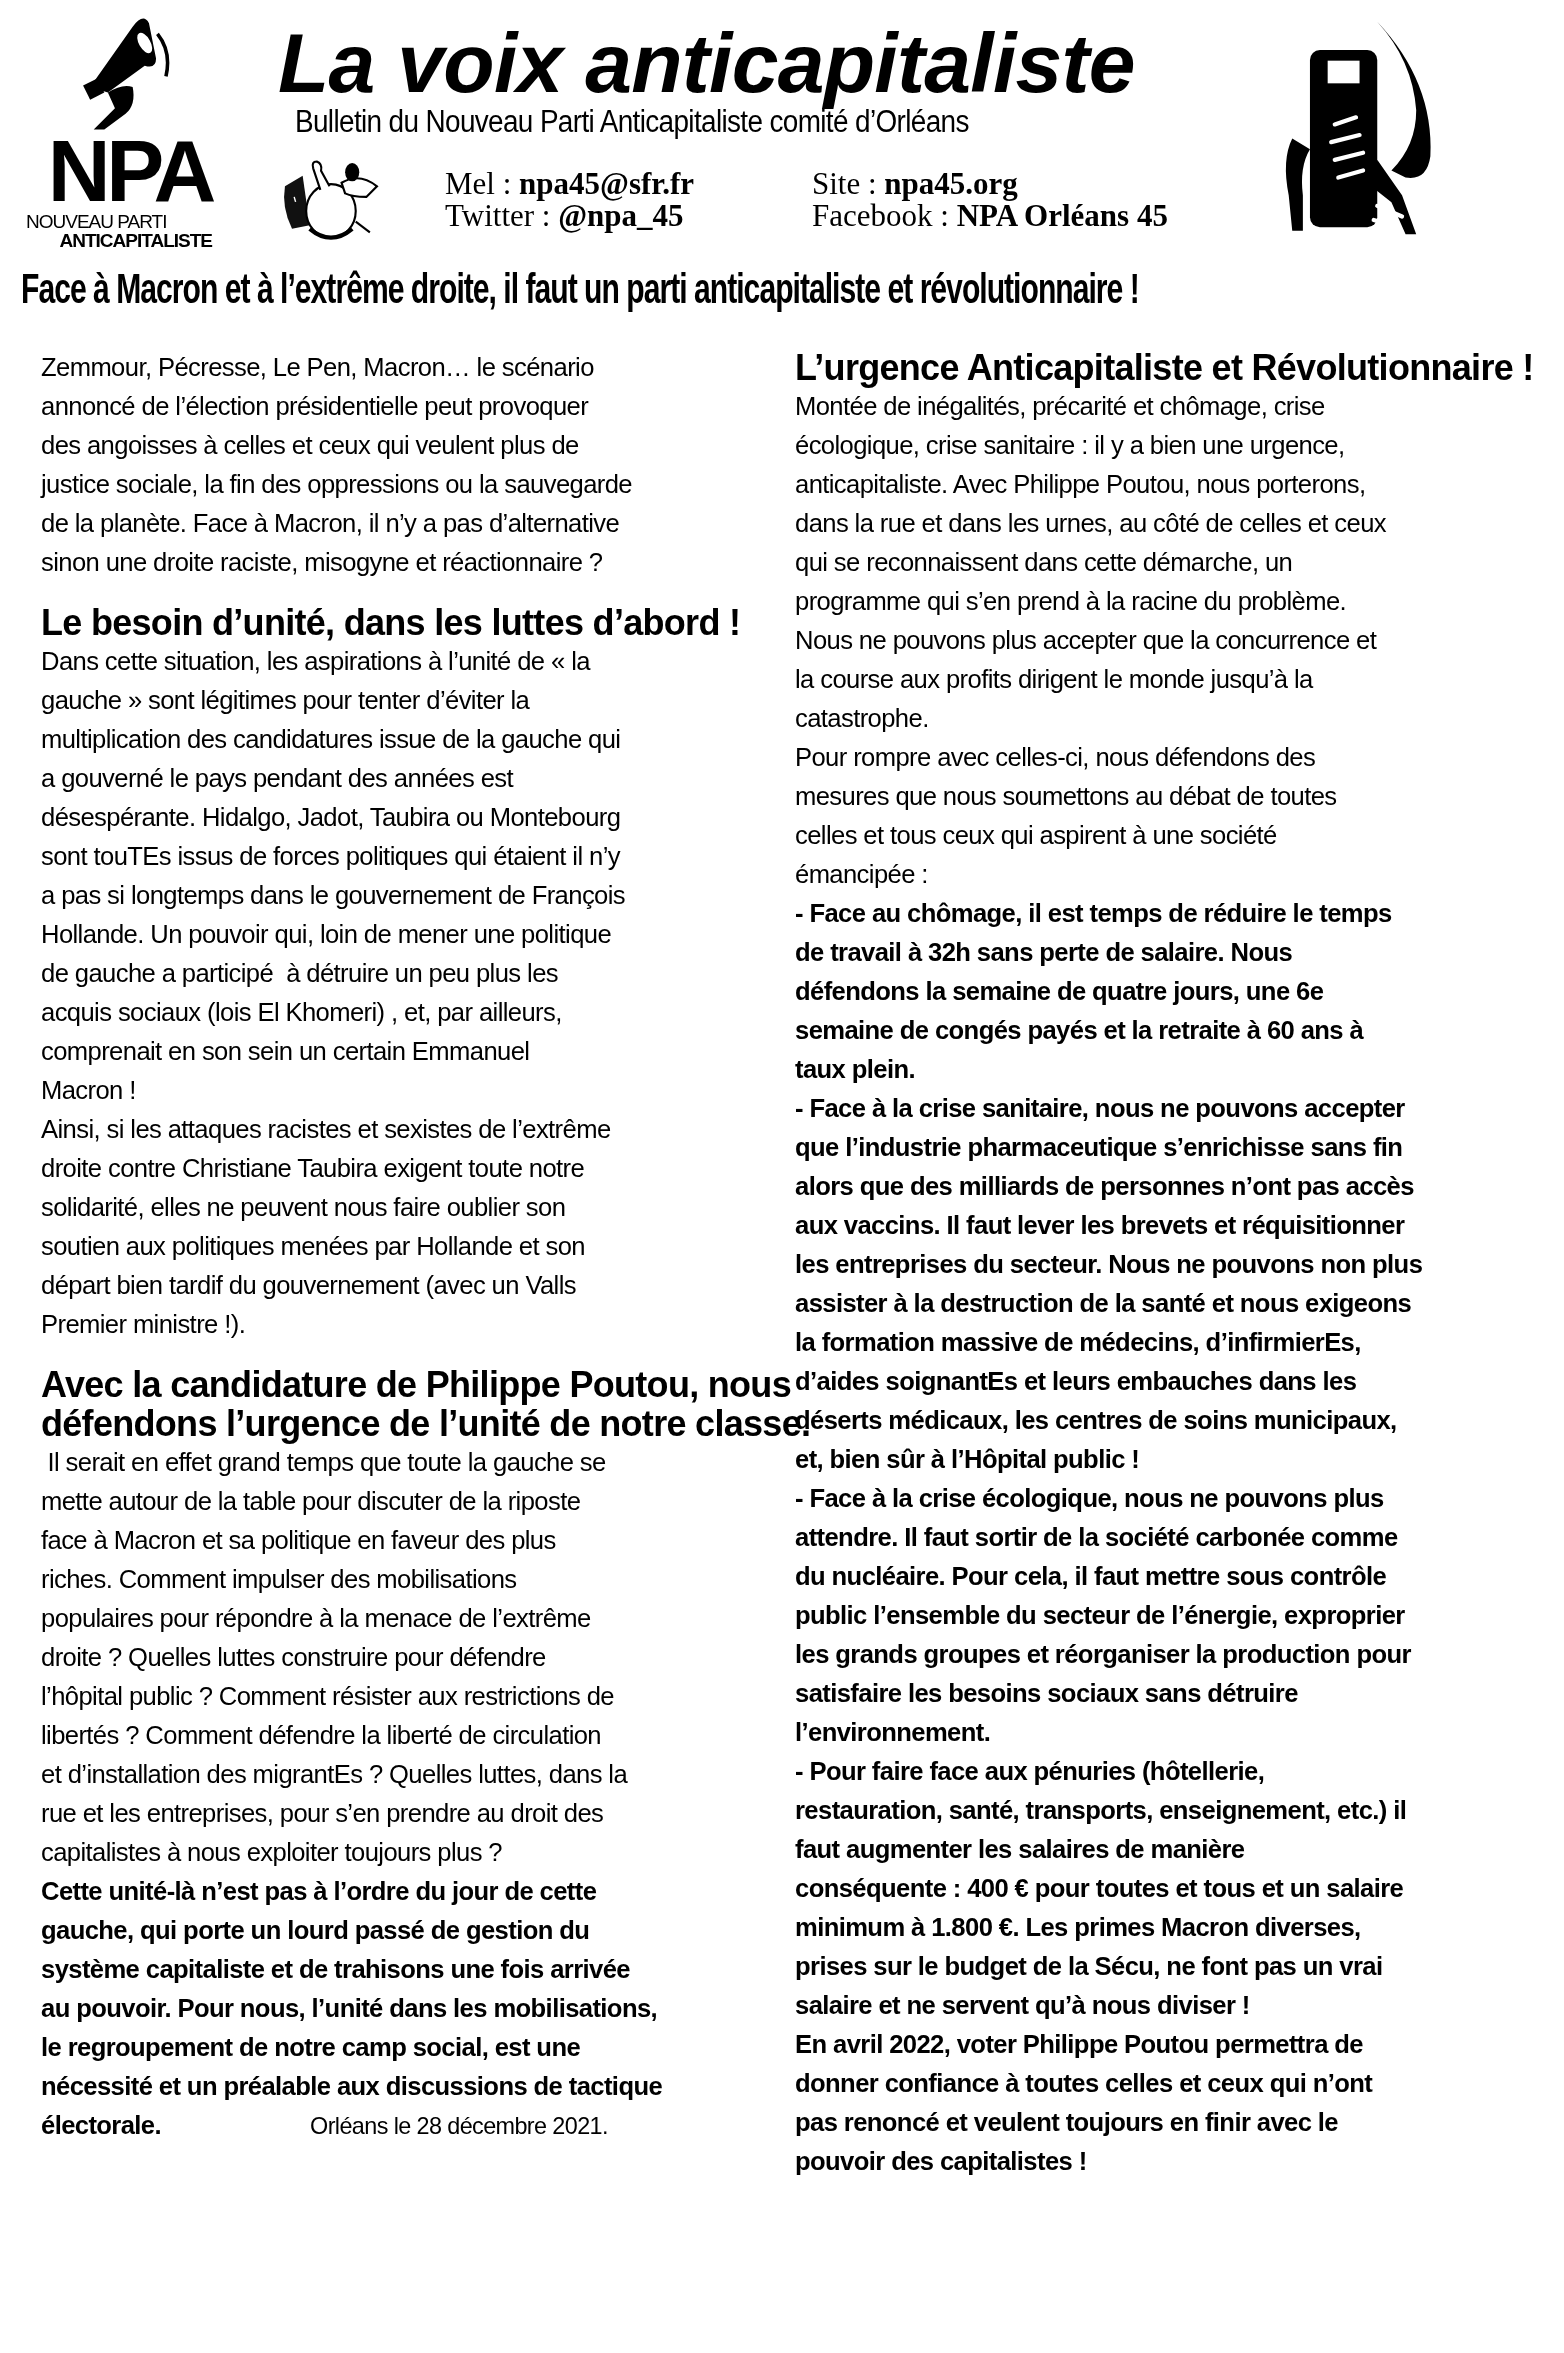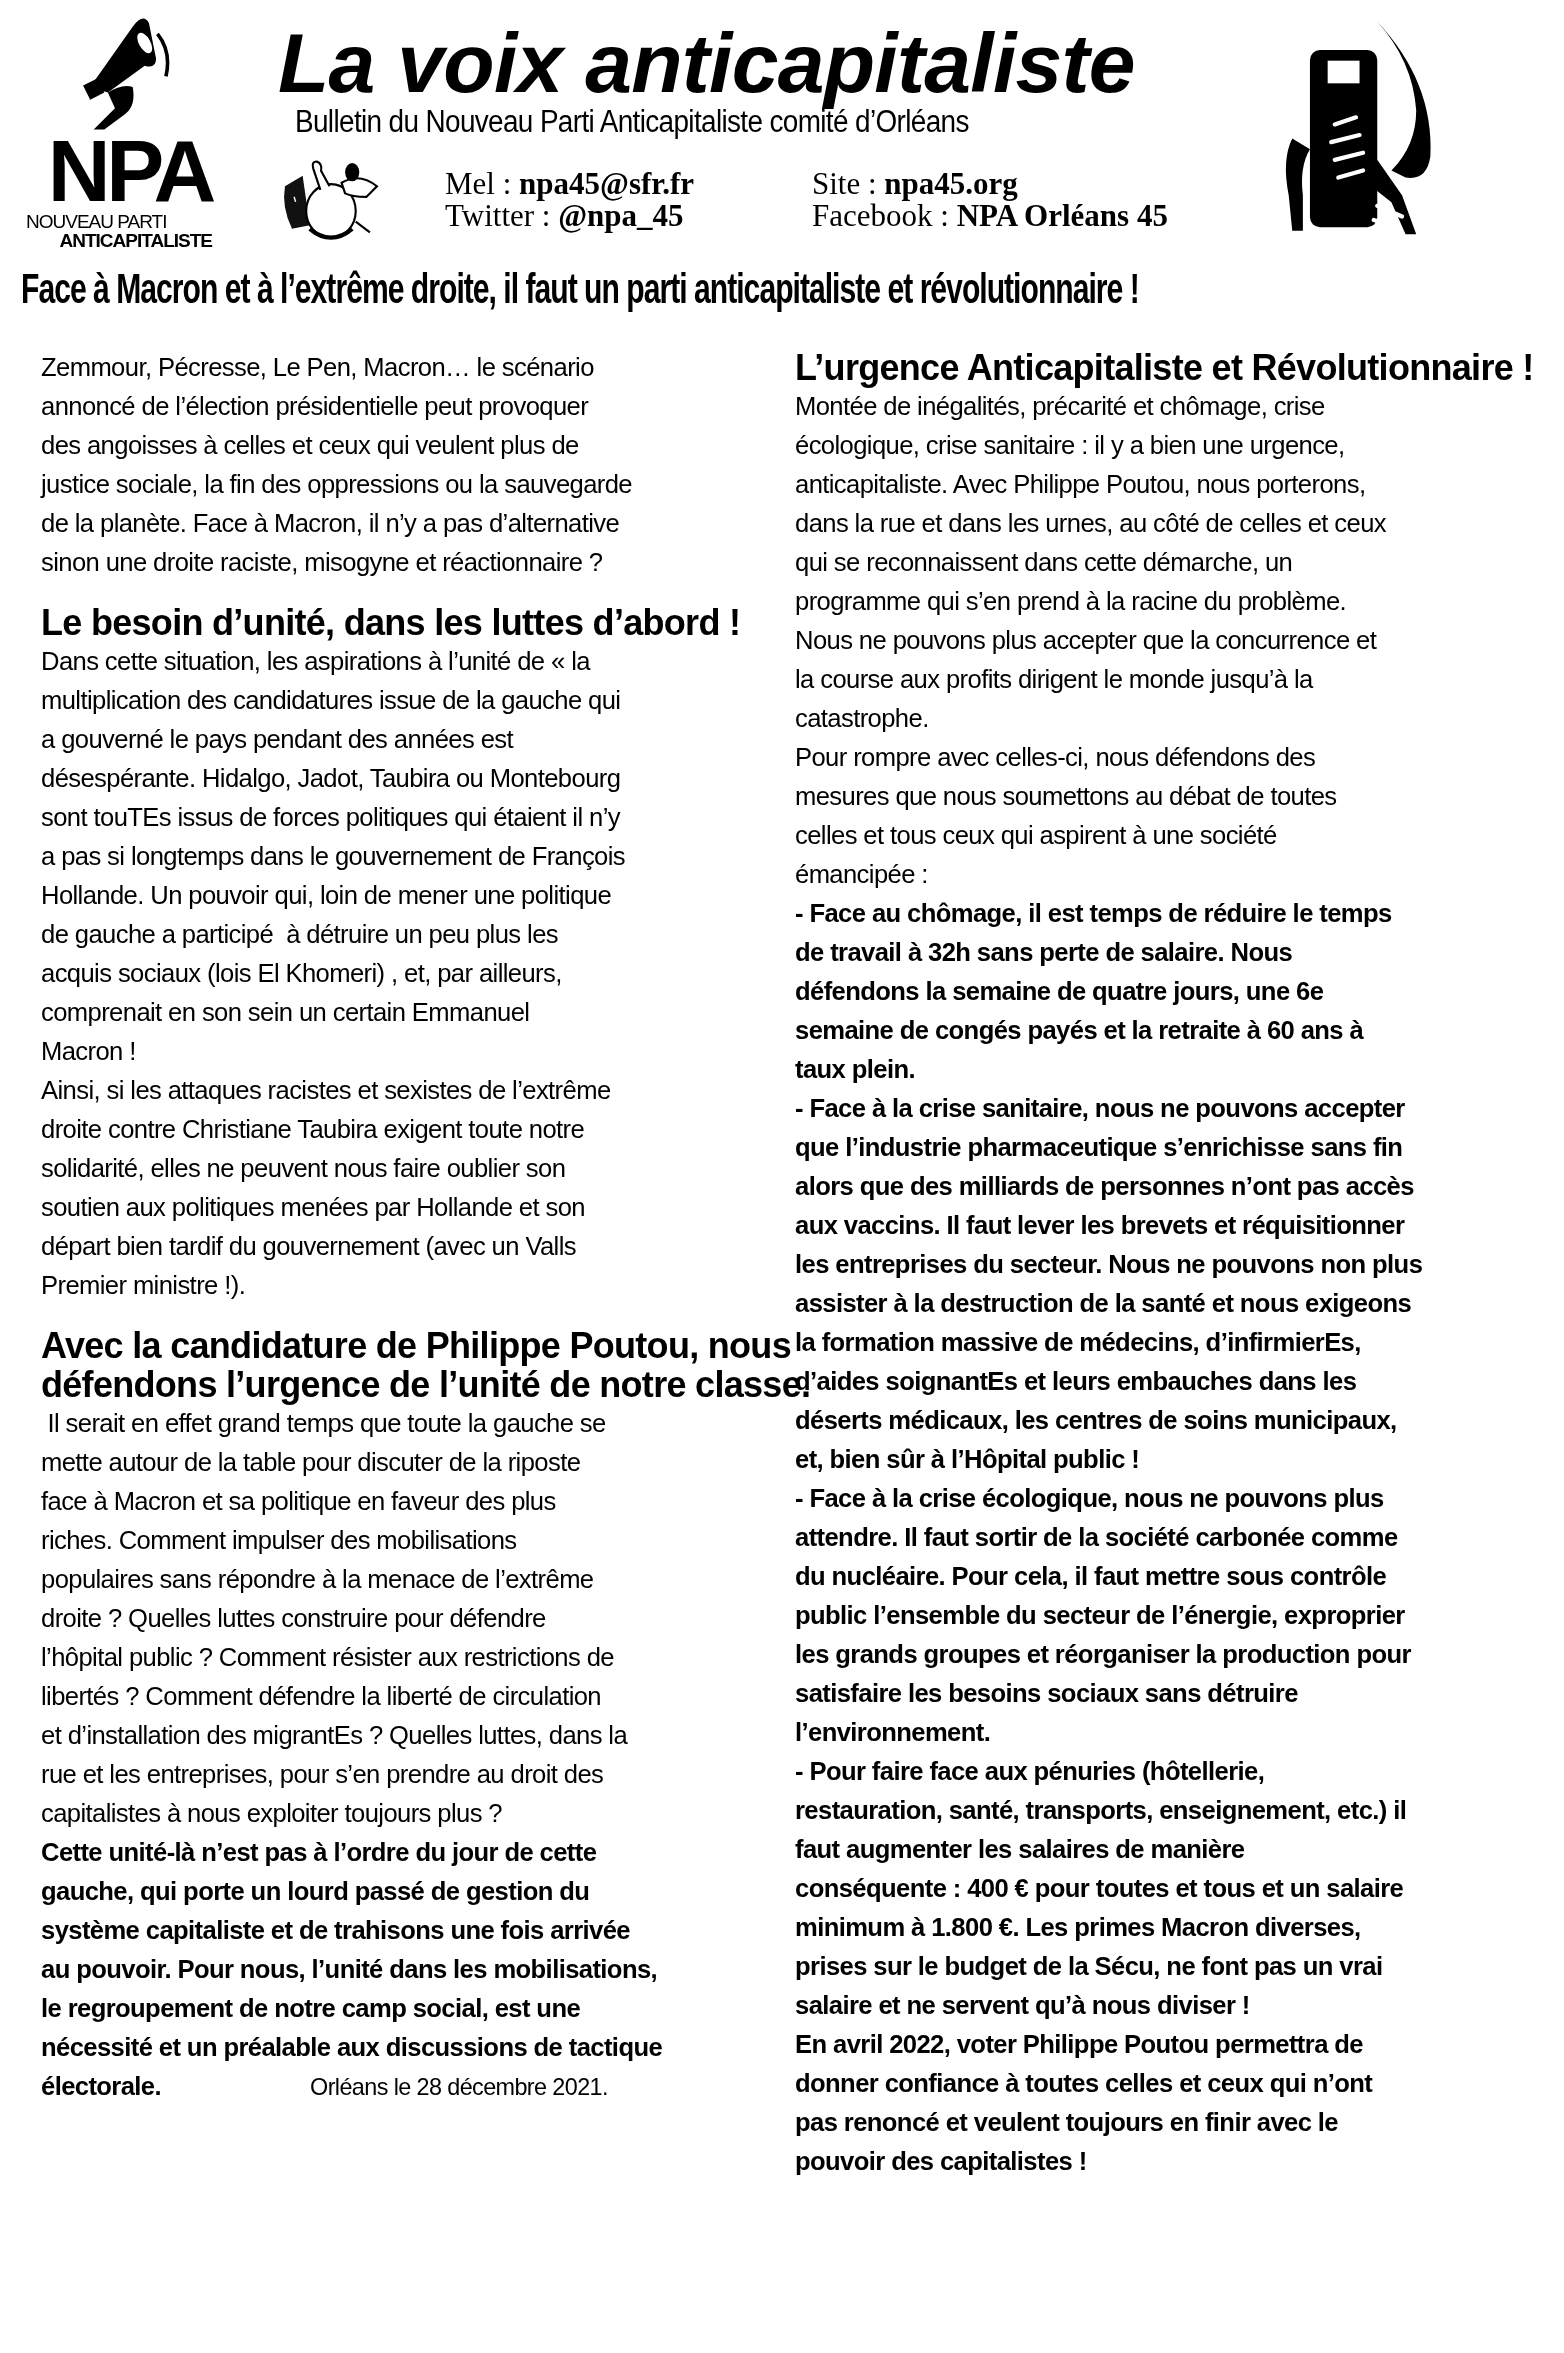--- a/index.html
+++ b/index.html
@@ -91,20 +91,21 @@
       <div class="line"><span>justice sociale, la fin des oppressions ou la sauvegarde</span></div>
       <div class="line"><span>de la planète. Face à Macron, il n’y a pas d’alternative</span></div>
       <div class="line"><span>sinon une droite raciste, misogyne et réactionnaire ?</span></div>
     </div>
     <div class="gap"></div>
     <div>
       <div class="line h"><span class="b">Le besoin d’unité, dans les luttes d’abord !</span></div>
     </div>
     <div>
       <div class="line"><span>Dans cette situation, les aspirations à l’unité de « la</span></div>
+      <div class="line"><span>gauche » sont légitimes pour tenter d’éviter la</span></div>
       <div class="line"><span>multiplication des candidatures issue de la gauche qui</span></div>
       <div class="line"><span>a gouverné le pays pendant des années est</span></div>
       <div class="line"><span>désespérante. Hidalgo, Jadot, Taubira ou Montebourg</span></div>
       <div class="line"><span>sont touTEs issus de forces politiques qui étaient il n’y</span></div>
       <div class="line"><span>a pas si longtemps dans le gouvernement de François</span></div>
       <div class="line"><span>Hollande. Un pouvoir qui, loin de mener une politique</span></div>
       <div class="line"><span>de gauche a participé  à détruire un peu plus les</span></div>
       <div class="line"><span>acquis sociaux (lois El Khomeri) , et, par ailleurs,</span></div>
       <div class="line"><span>comprenait en son sein un certain Emmanuel</span></div>
       <div class="line"><span>Macron !</span></div>
@@ -118,21 +119,21 @@
     <div class="gap"></div>
     <div>
       <div class="line h"><span class="b">Avec la candidature de Philippe Poutou, nous</span></div>
       <div class="line h"><span class="b">défendons l’urgence de l’unité de notre classe.</span></div>
     </div>
     <div>
       <div class="line"><span> Il serait en effet grand temps que toute la gauche se</span></div>
       <div class="line"><span>mette autour de la table pour discuter de la riposte</span></div>
       <div class="line"><span>face à Macron et sa politique en faveur des plus</span></div>
       <div class="line"><span>riches. Comment impulser des mobilisations</span></div>
-      <div class="line"><span>populaires sans répondre à la menace de l’extrême</span></div>
+      <div class="line"><span>populaires pour répondre à la menace de l’extrême</span></div>
       <div class="line"><span>droite ? Quelles luttes construire pour défendre</span></div>
       <div class="line"><span>l’hôpital public ? Comment résister aux restrictions de</span></div>
       <div class="line"><span>libertés ? Comment défendre la liberté de circulation</span></div>
       <div class="line"><span>et d’installation des migrantEs ? Quelles luttes, dans la</span></div>
       <div class="line"><span>rue et les entreprises, pour s’en prendre au droit des</span></div>
       <div class="line"><span>capitalistes à nous exploiter toujours plus ?</span></div>
       <div class="line"><span class="b">Cette unité-là n’est pas à l’ordre du jour de cette</span></div>
       <div class="line"><span class="b">gauche, qui porte un lourd passé de gestion du</span></div>
       <div class="line"><span class="b">système capitaliste et de trahisons une fois arrivée</span></div>
       <div class="line"><span class="b">au pouvoir. Pour nous, l’unité dans les mobilisations,</span></div>

